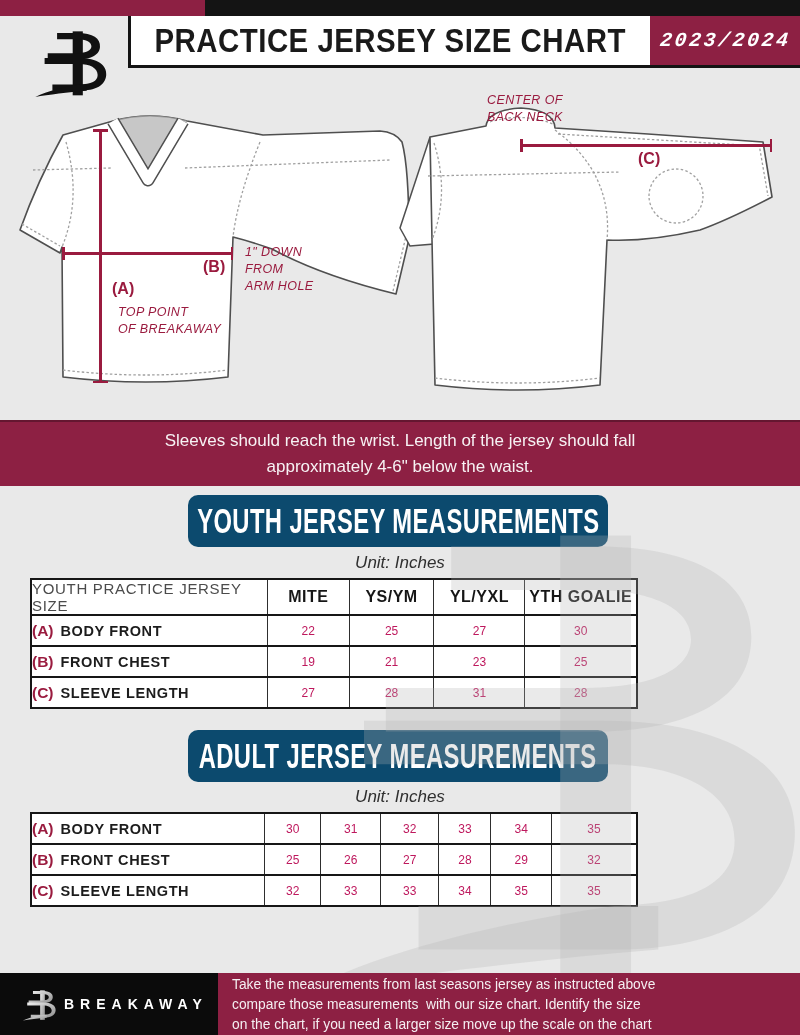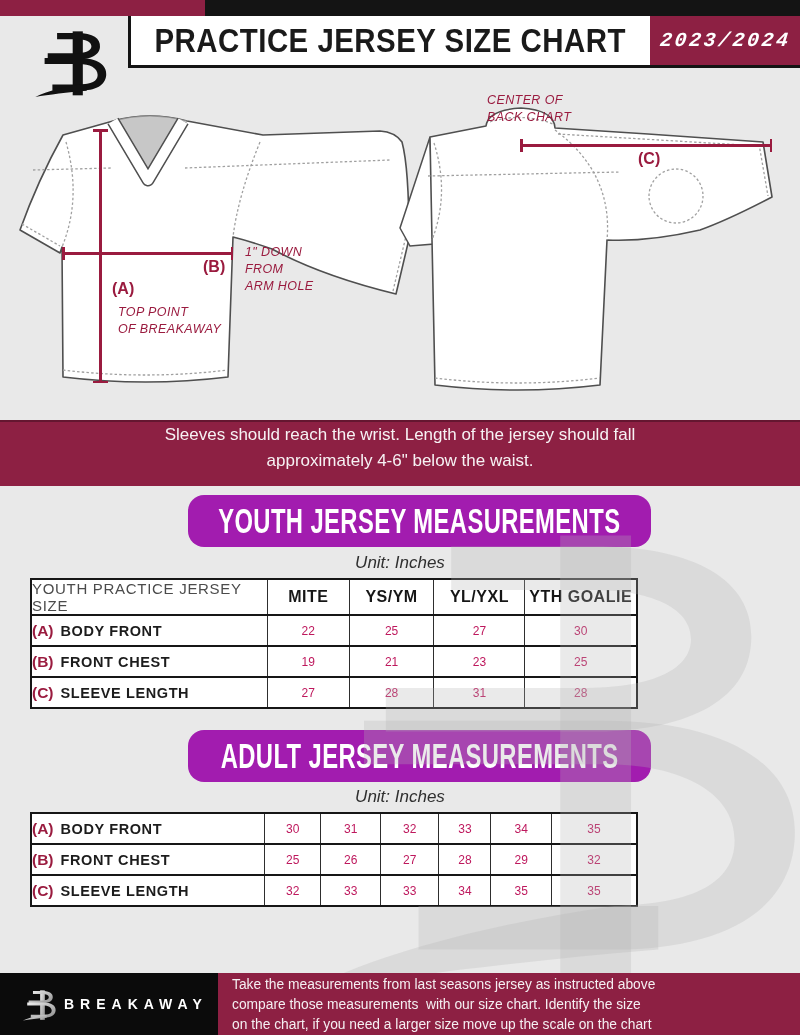--- a/index.html
+++ b/index.html
@@ -28,24 +28,24 @@
   .mline.v::before,.mline.v::after{content:"";position:absolute;left:-6.5px;width:15.5px;height:2.5px;background:#9a1b3f;}
   .mline.v::before{top:0;} .mline.v::after{bottom:0;}
   .mline.h::before,.mline.h::after{content:"";position:absolute;top:-5.5px;width:2.5px;height:13.5px;background:#9a1b3f;}
   .mline.h::before{left:0;} .mline.h::after{right:0;}
   .mlabel{position:absolute;color:#9a1b3f;font-weight:800;font-size:16px;}
   .mnote{position:absolute;color:#9a1b3f;font-style:italic;font-weight:500;font-size:12.5px;
          line-height:1.35;letter-spacing:.4px;}
   
   .banner{position:absolute;left:0;top:420px;width:800px;height:66px;background:#8d2043;
           border-top:2px solid #641630;box-sizing:border-box;display:flex;flex-direction:column;
-          align-items:center;justify-content:flex-start;}
+          align-items:center;justify-content:center;}
   .banner div{color:#f7f2f4;font-size:17px;line-height:1.55;}
   
-  .pill{position:absolute;left:188px;width:463px;height:52px;background:#a21caf;border-radius:16px;
+  .pill{position:absolute;left:188px;width:420px;height:52px;background:#0c4a6e;border-radius:10px;
         display:flex;align-items:center;justify-content:center;}
   .pill span{color:#ffffff;font-size:29px;font-weight:800;letter-spacing:.5px;white-space:nowrap;
              display:inline-block;transform:scale(.82,1.18);}
   .unit{position:absolute;left:0;width:800px;text-align:center;font-style:italic;font-size:17px;
         color:#2f2f2f;}
   
   table.meas{position:absolute;left:30px;width:608px;border-collapse:collapse;table-layout:fixed;
              border:2.5px solid #161616;background:transparent;}
   table.meas td,table.meas th{border-left:1.6px solid #2e2e2e;background:#ffffff;padding:0;box-sizing:border-box;}
   table.meas td:first-child,table.meas th:first-child{border-left:none;}
@@ -148,21 +148,21 @@
     </div>
     <div class="mlabel" style="left:203px;top:190px">(B)</div>
     <div class="mnote" style="left:245px;top:176px">
       <div>1" DOWN</div>
       <div>FROM</div>
       <div>ARM HOLE</div>
     </div>
     <div class="mlabel" style="left:638px;top:82px">(C)</div>
     <div class="mnote" style="left:487px;top:24px">
       <div>CENTER OF</div>
-      <div>BACK CHART</div>
+      <div>BACK NECK</div>
     </div>
   </div>
 
   <div class="banner">
     <div>Sleeves should reach the wrist. Length of the jersey should fall</div>
     <div>approximately 4-6" below the waist.</div>
   </div>
 
   <div class="pill" style="top:495px">
     <span>YOUTH JERSEY MEASUREMENTS</span>

